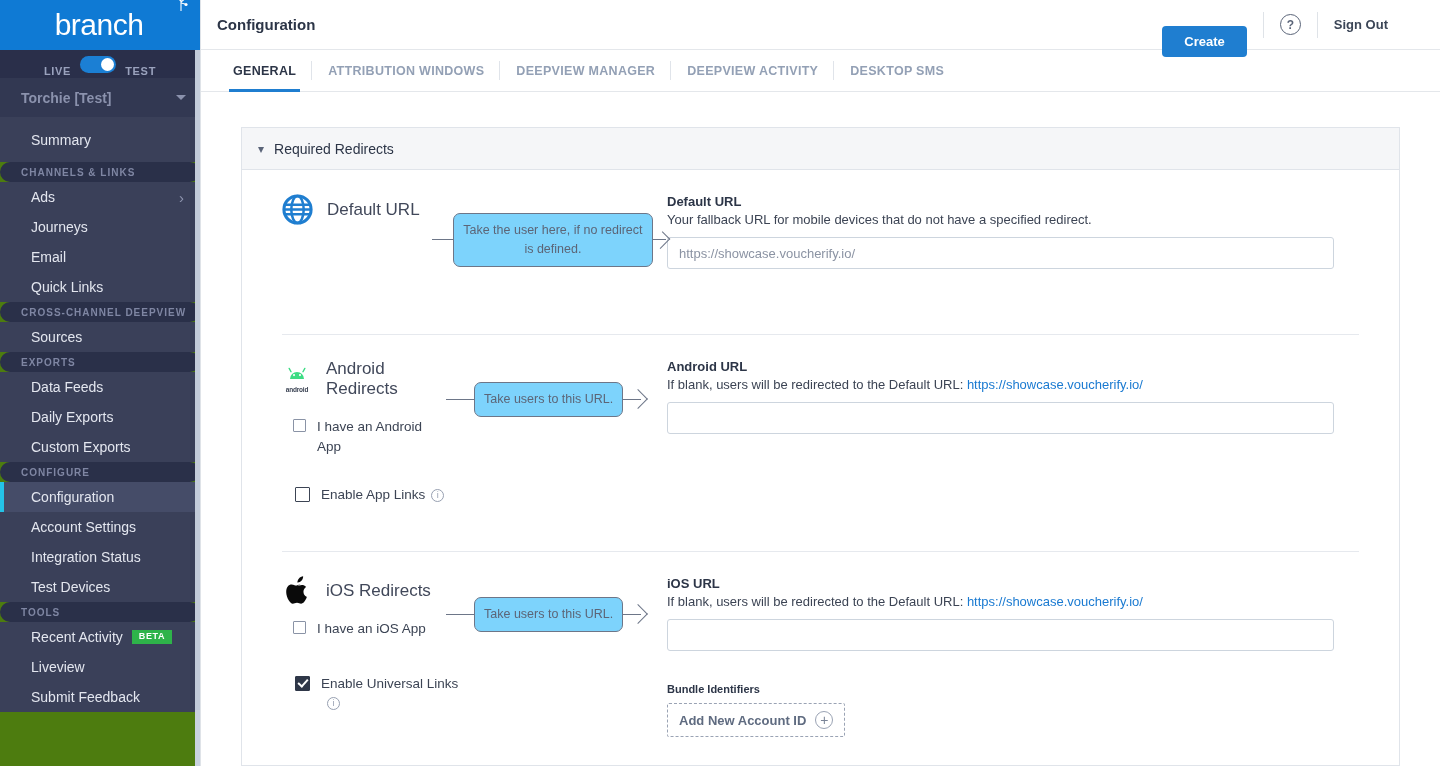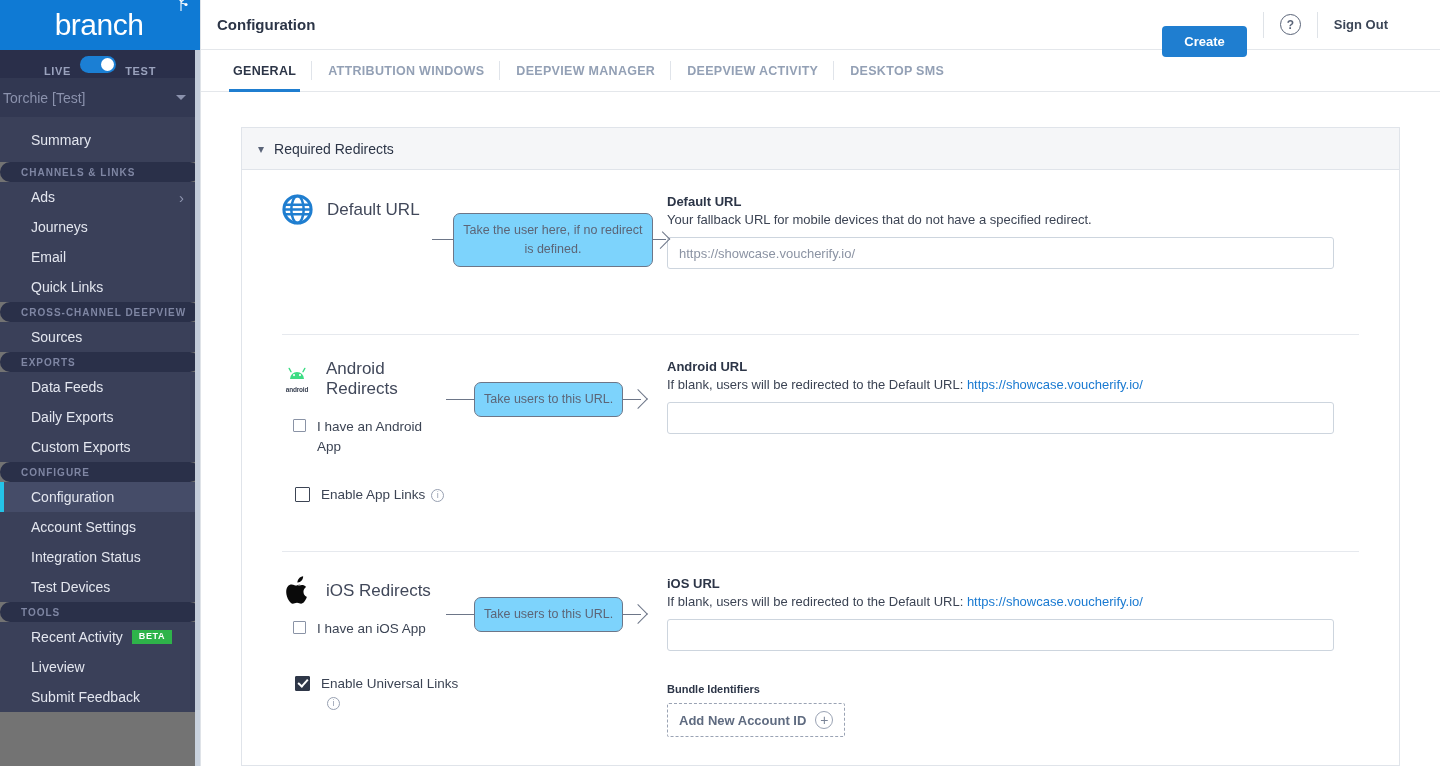--- a/index.html
+++ b/index.html
@@ -7,21 +7,21 @@
     width: 1440px; height: 766px;
     font-family: "Liberation Sans", sans-serif;
     background: #ffffff;
     overflow: hidden;
   }
   .app { display: flex; width: 1440px; height: 766px; position: relative; }
 
   
   .sidebar {
     width: 200px; height: 766px;
-    background: #737373;
+    background: #4d7c0f;
     flex: 0 0 200px;
     position: relative;
     overflow: hidden;
   }
   .logo-bar {
     height: 50px; background: #0f7ad4;
     display: flex; align-items: center; justify-content: center;
     position: relative;
   }
   .logo-text {
@@ -44,23 +44,24 @@
   .toggle {
     width: 36px; height: 17px; border-radius: 9px; background: #1b7fd4;
     position: relative; cursor: pointer;
   }
   .toggle .knob {
     position: absolute; right: 2px; top: 2px;
     width: 13px; height: 13px; border-radius: 50%; background: #fff;
   }
   .acct-row {
     height: 40px; background: #323852;
-    display: flex; align-items: center; padding: 0 14px 0 3px;
+    display: flex; align-items: center; padding: 0 14px 0 21px;
     border-bottom: 1px solid #3a4059;
     cursor: pointer;
+    font-weight: bold;
   }
   .acct-name { font-size: 14px; color: #8b92ad; flex: 1; }
   .caret-down {
     width: 0; height: 0;
     border-left: 5px solid transparent; border-right: 5px solid transparent;
     border-top: 5px solid #8b92ad;
   }
   .nav-item {
     height: 30px; display: flex; align-items: center;
     padding-left: 31px; padding-right: 16px;

